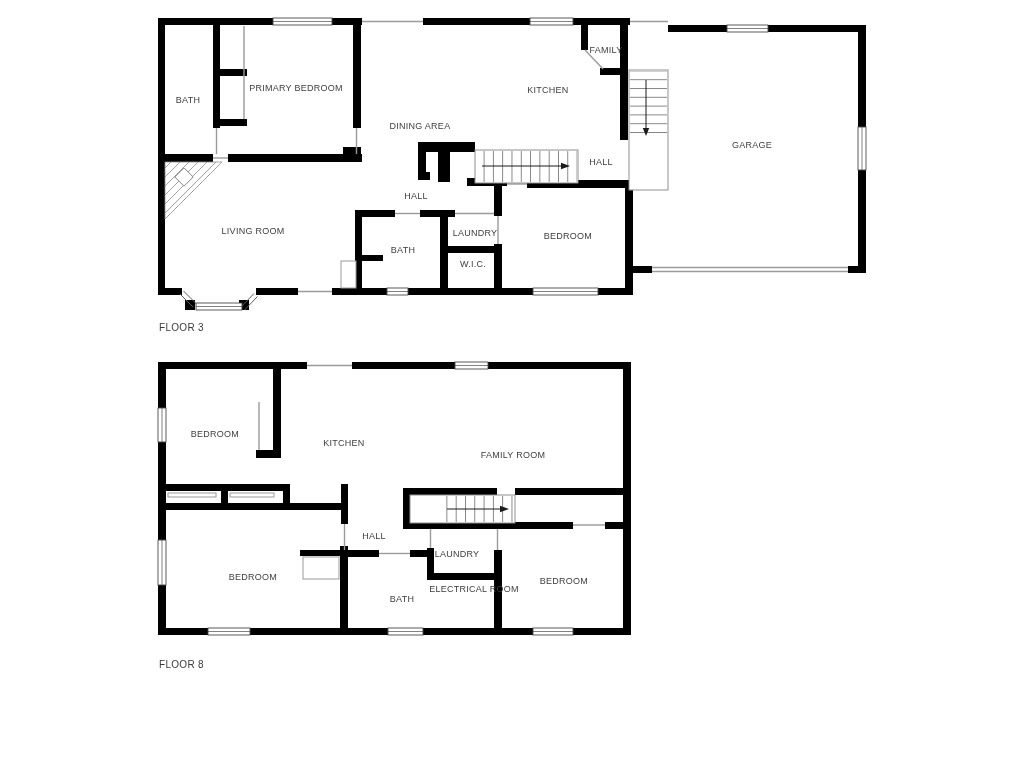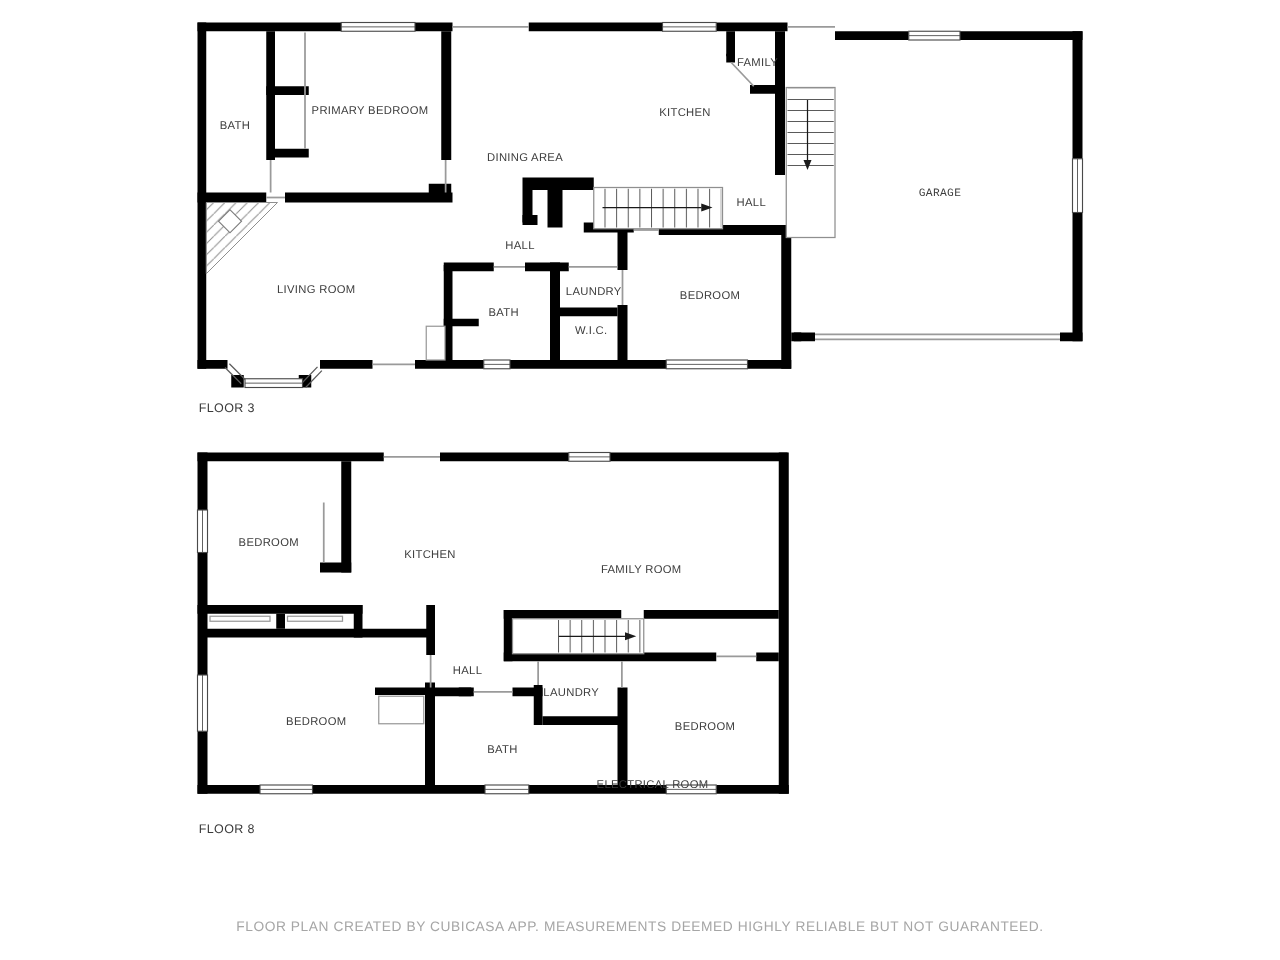--- a/index.html
+++ b/index.html
@@ -235,33 +235,32 @@
   </svg>
 
   <div id="labels">
       <span class="floor-label" style="left: 159px; top: 327px;">FLOOR 3</span>
       <span class="room-label" style="left: 188px; top: 100px;">BATH</span>
       <span class="room-label" style="left: 296px; top: 88px;">PRIMARY BEDROOM</span>
       <span class="room-label" style="left: 420px; top: 90px; margin-top: 36px;">DINING AREA</span>
       <span class="room-label" style="left: 548px; top: 90px;">KITCHEN</span>
       <span class="room-label" style="left: 606px; top: 50px;">FAMILY</span>
       <span class="room-label" style="left: 601px; top: 162px;">HALL</span>
-      <span class="room-label" style="left: 752px; top: 155px; font-family: Liberation Mono, monospace;">GARAGE</span>
+      <span class="room-label" style="left: 752px; top: 145px;">GARAGE</span>
       <span class="room-label" style="left: 416px; top: 196px;">HALL</span>
       <span class="room-label" style="left: 253px; top: 231px;">LIVING ROOM</span>
       <span class="room-label" style="left: 403px; top: 250px;">BATH</span>
       <span class="room-label" style="left: 475px; top: 233px;">LAUNDRY</span>
       <span class="room-label" style="left: 473px; top: 264px;">W.I.C.</span>
       <span class="room-label" style="left: 568px; top: 236px;">BEDROOM</span>
       <span class="floor-label" style="left: 159px; top: 664px;">FLOOR 8</span>
       <span class="room-label" style="left: 215px; top: 434px;">BEDROOM</span>
       <span class="room-label" style="left: 344px; top: 443px;">KITCHEN</span>
       <span class="room-label" style="left: 513px; top: 455px;">FAMILY ROOM</span>
       <span class="room-label" style="left: 374px; top: 536px;">HALL</span>
       <span class="room-label" style="left: 457px; top: 554px;">LAUNDRY</span>
       <span class="room-label" style="left: 253px; top: 577px;">BEDROOM</span>
       <span class="room-label" style="left: 402px; top: 599px;">BATH</span>
-      <span class="room-label" style="left: 474px; top: 627px; margin-left: 48px;">ELECTRICAL ROOM</span>
+      <span class="room-label" style="left: 474px; top: 589px;">ELECTRICAL ROOM</span>
       <span class="room-label" style="left: 564px; top: 581px;">BEDROOM</span>
     </div>
 
-  <div class="footer-note" id="footer-note" style="top: 736px;">FLOOR PLAN CREATED BY CUBICASA APP. MEASUREMENTS DEEMED HIGHLY RELIABLE BUT NOT GUARANTEED.</div>
 </div>
 
 </body></html>

